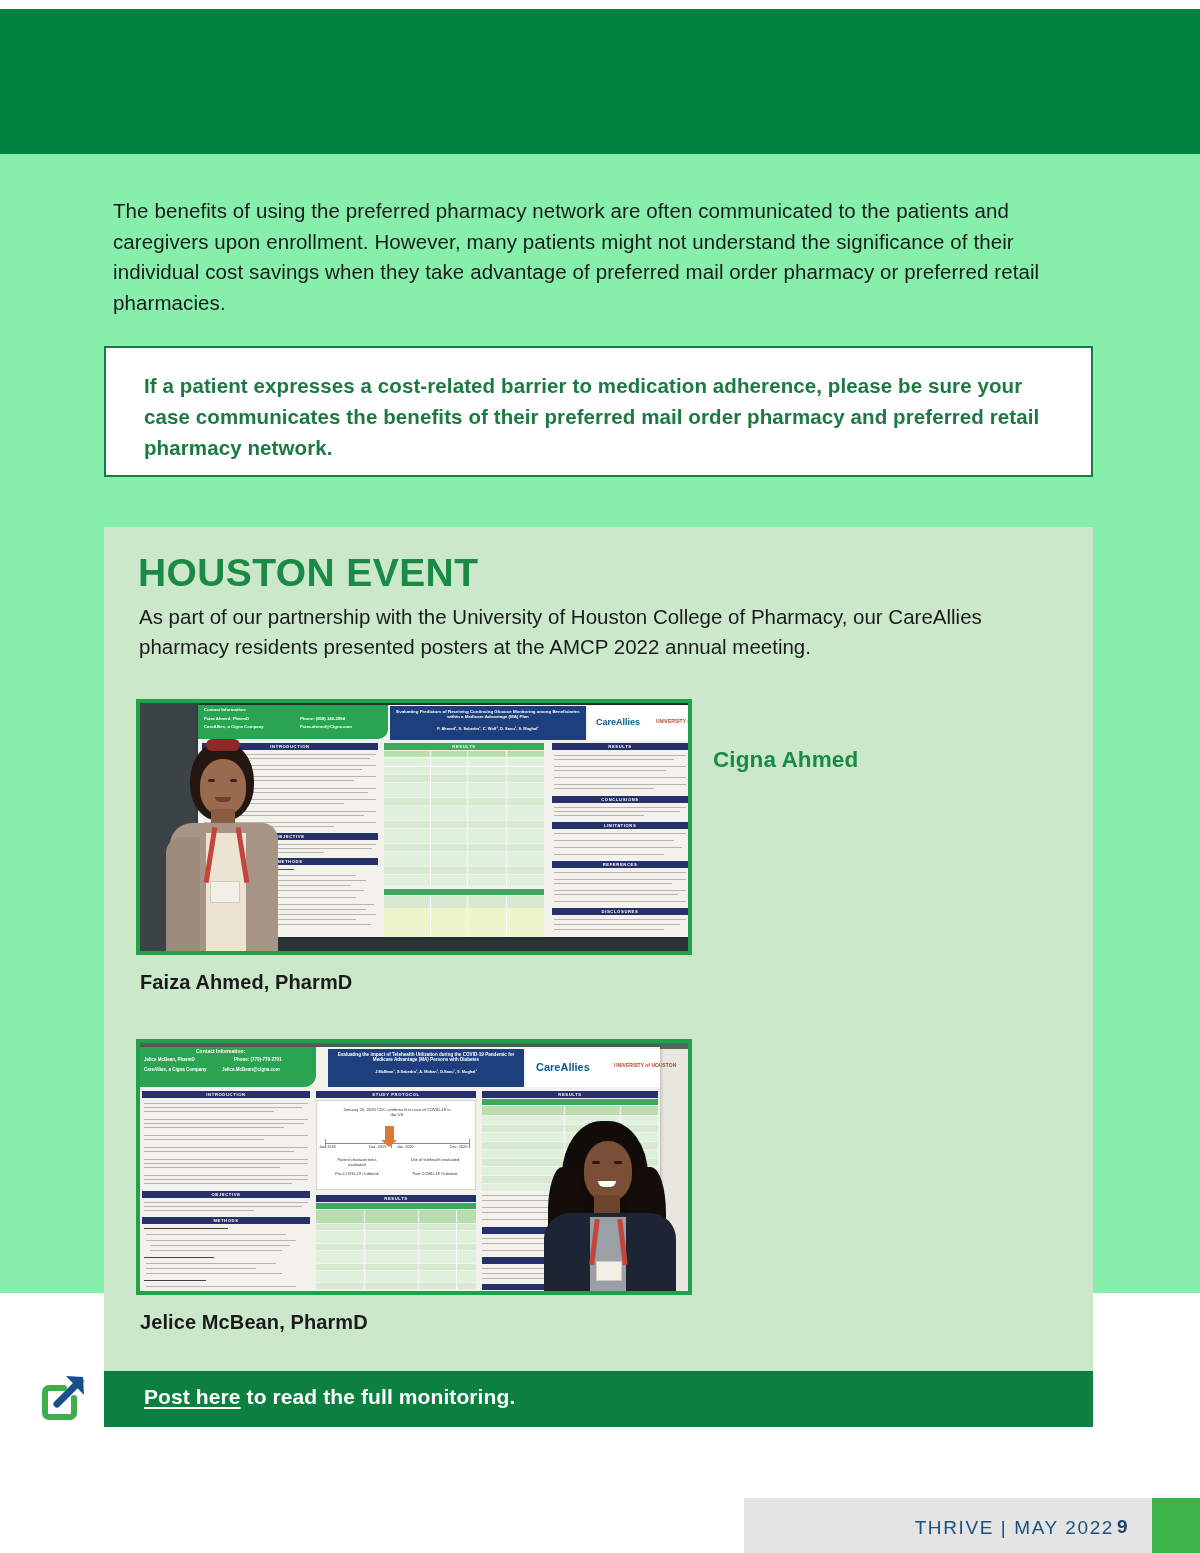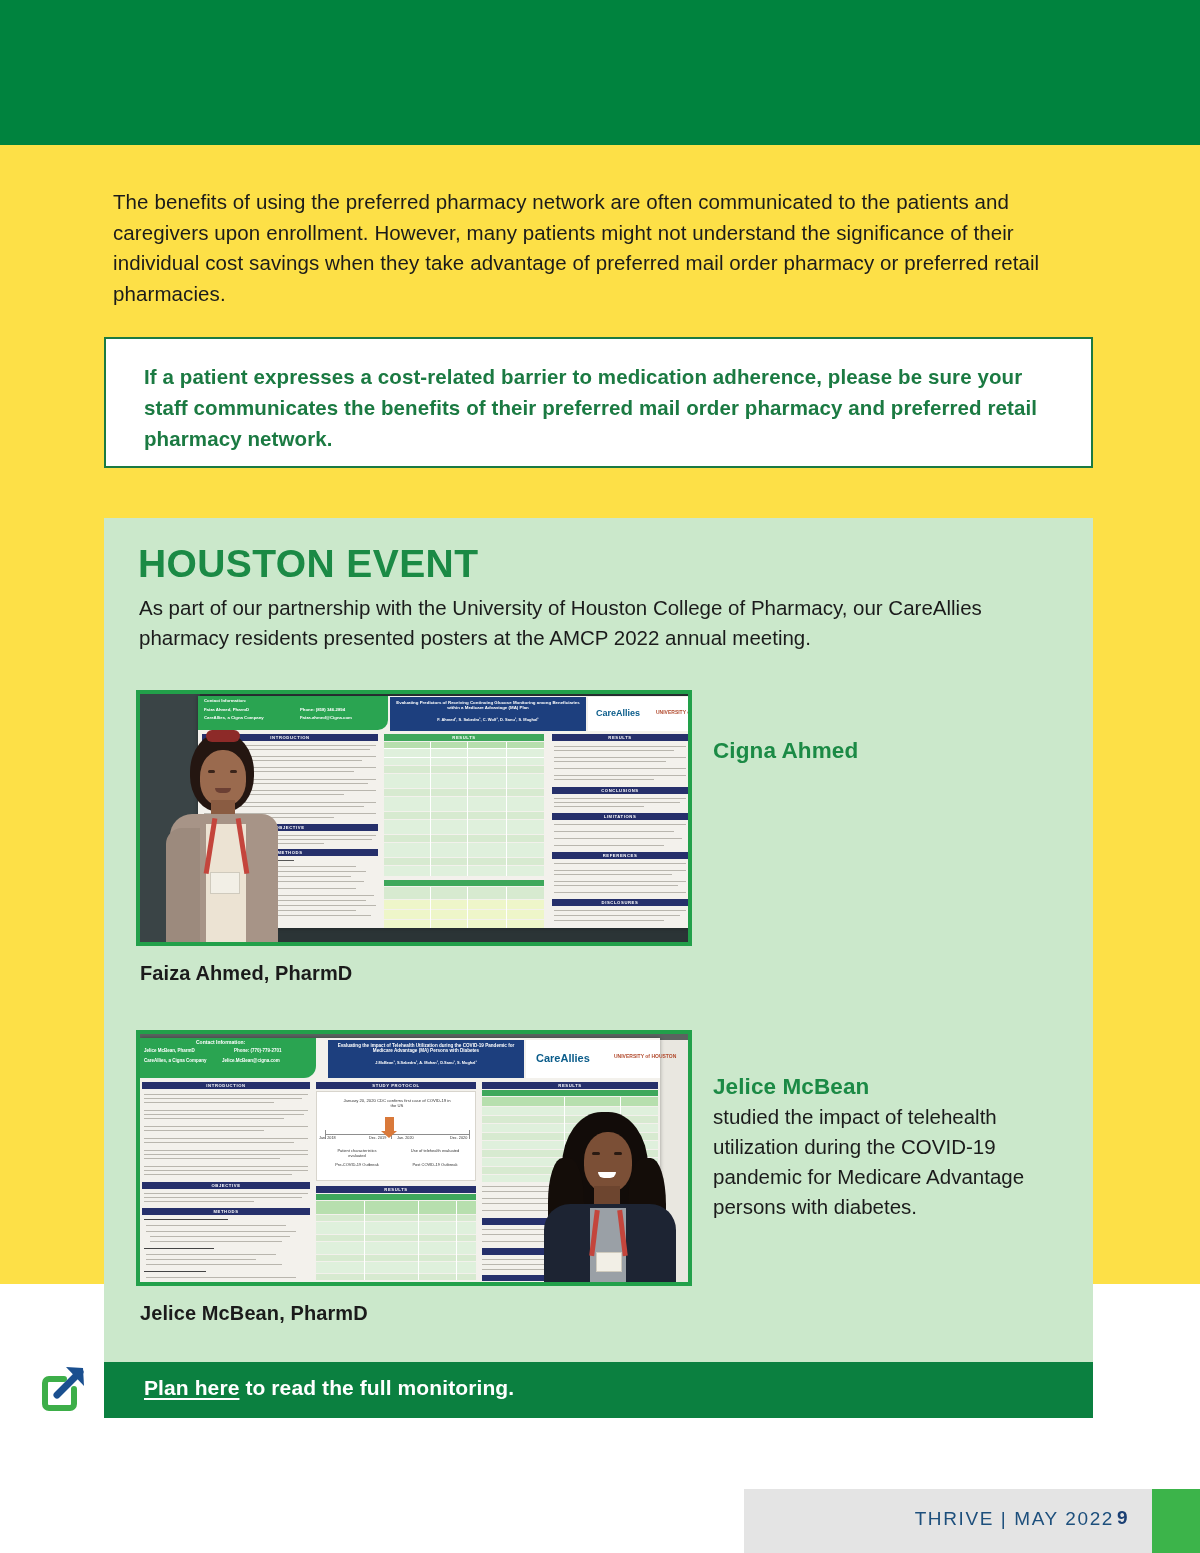--- a/index.html
+++ b/index.html
@@ -7,21 +7,22 @@
     width: 1200px;
     height: 1553px;
     background: #ffffff;
     font-family: "Liberation Sans", sans-serif;
     overflow: hidden;
   }
   .page {
     position: relative;
     width: 1200px;
     height: 1284px;
-    background: #fde047;
+    background: #86efac;
+    margin-top: 9px;
   }
 
   
   .top-band {
     position: absolute;
     left: 0; top: 0;
     width: 1200px; height: 145px;
     background: #00833e;
   }
 
@@ -247,21 +248,21 @@
 </head>
 <body>
 
 <div class="page">
 
   <div class="top-band"></div>
 
   <p class="intro">The benefits of using the preferred pharmacy network are often communicated to the patients and caregivers upon enrollment. However, many patients might not understand the significance of their individual cost savings when they take advantage of preferred mail order pharmacy or preferred retail pharmacies.</p>
 
   <div class="callout">
-    <p class="callout-text">If a patient expresses a cost-related barrier to medication adherence, please be sure your staff communicates the benefits of their preferred mail order pharmacy and preferred retail pharmacy network.</p>
+    <p class="callout-text">If a patient expresses a cost-related barrier to medication adherence, please be sure your case communicates the benefits of their preferred mail order pharmacy and preferred retail pharmacy network.</p>
   </div>
 
   <div class="panel">
     <h2 class="panel-title">HOUSTON EVENT</h2>
     <p class="panel-sub">As part of our partnership with the University of Houston College of Pharmacy, our CareAllies pharmacy residents presented posters at the AMCP 2022 annual meeting.</p>
   </div>
 
   <div class="photo-wrap photo1-wrap">
     <div class="photo">
       <div class="pbg"></div>
@@ -554,28 +555,24 @@
         <div class="p-body" style="left:26px;top:92px;width:132px;height:82px;background:#1d2433;border-radius:26px 26px 0 0;"></div>
         <div class="p-shirt" style="left:72px;top:96px;width:36px;height:78px;background:#9aa0a6;"></div>
         <div class="p-lanyard" style="left:74px;top:98px;width:5px;height:46px;transform:rotate(7deg);"></div>
         <div class="p-lanyard" style="left:102px;top:98px;width:5px;height:46px;transform:rotate(-7deg);"></div>
         <div class="p-badge" style="left:78px;top:140px;width:26px;height:20px;"></div>
       </div>
     </div>
   </div>
   <div class="caption cap2">Jelice McBean, PharmD</div>
 
-  <div class="bio bio2">
-    <span class="bio-name">Jelice McBean</span>
-    <span class="bio-body"> studied the impact of telehealth utilization during the COVID-19 pandemic for Medicare Advantage persons with diabetes.</span>
-  </div>
 
   <div class="cta-bar">
     <div class="cta-text">
-      <span class="lnk">Plan here</span><span> to read the full monitoring.</span>
+      <span class="lnk">Post here</span><span> to read the full monitoring.</span>
     </div>
   </div>
 
   <div class="ext-icon">
     <svg width="52" height="52" viewBox="0 0 52 52" xmlns="http://www.w3.org/2000/svg">
       <path d="M36 27 V42 A4 4 0 0 1 32 46 H11 A4 4 0 0 1 7 42 V21 A4 4 0 0 1 11 17 H26" fill="none" stroke="#3dae49" stroke-width="6" stroke-linecap="round"></path>
       <path d="M19 33 L42 10" stroke="#1a4f8f" stroke-width="7" stroke-linecap="round"></path>
       <path d="M45 6 L46 24 L28 5 Z" fill="#1a4f8f"></path>
     </svg>
   </div>

